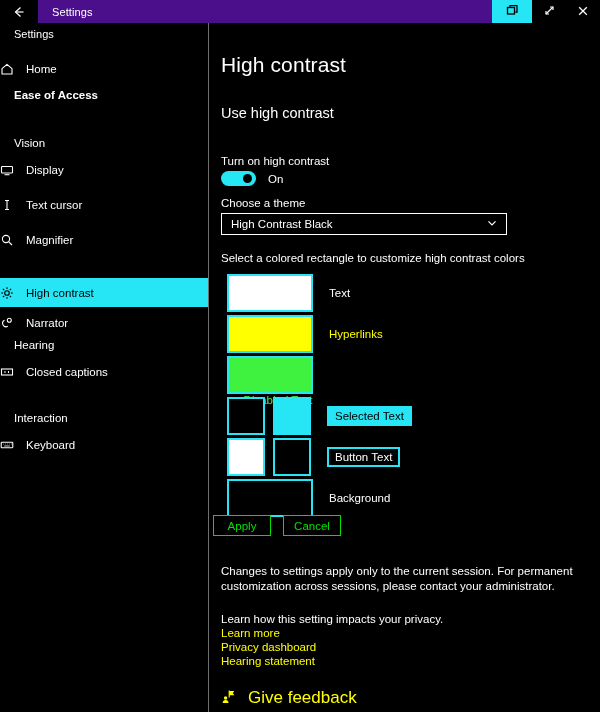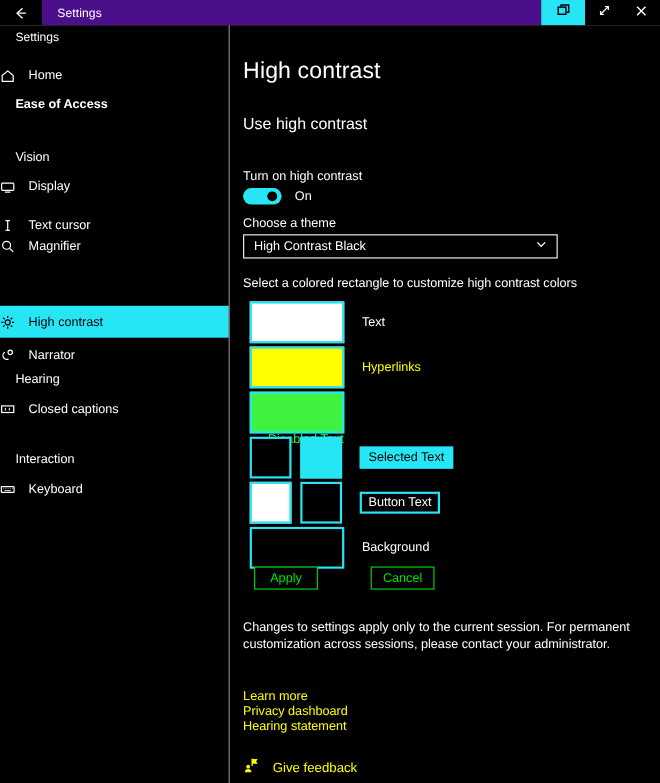--- a/index.html
+++ b/index.html
@@ -12,21 +12,21 @@
     height: 712px;
     overflow: hidden;
     font-family: "Liberation Sans", sans-serif;
     color: #ffffff;
     -webkit-font-smoothing: antialiased;
   }
   .app {
     position: relative;
     width: 600px;
     height: 712px;
-    background: #fca5a5;
+    background: #86efac;
   }
 
   
   .titlebar {
     position: absolute;
     top: 0; left: 0;
     width: 600px;
     height: 23px;
     background: #000000;
     display: flex;
@@ -245,24 +245,23 @@
   }
   .sw-label.boxed {
     border: 2px solid #26e6f5;
     padding: 2px 6px;
     box-sizing: border-box;
   }
 
   
   .btn-row {
     position: absolute;
-    left: 22px;
+    left: 4px;
     top: 492px;
     display: flex;
-    gap: 36px;
   }
   .act-btn {
     border: 1px solid #00e000;
     background: #000000;
     color: #00e000;
     font-size: 11.5px;
     padding: 0;
     width: 58px;
     height: 21px;
     display: flex;
@@ -311,21 +310,21 @@
     margin-bottom: 1px;
   }
   .feedback {
     position: absolute;
     left: 12px;
     top: 665px;
     display: flex;
     align-items: center;
   }
   .feedback .fb-label {
-    font-size: 12px;
+    font-size: 17px;
     color: #ffff00;
     margin-left: 12px;
   }
 </style>
 </head>
 <body>
 
 <div class="app">
 
   <div class="titlebar">
@@ -397,21 +396,21 @@
 
     <div class="nav-row" style="top:167px;">
       <span class="nav-ico">
         <svg width="14" height="14" viewBox="0 0 14 14">
           <path d="M7 2.5 V11.5 M5 2.5 H9 M5 11.5 H9" stroke="#ffffff" stroke-width="1.1" fill="none"></path>
         </svg>
       </span>
       <span class="nav-label">Text cursor</span>
     </div>
 
-    <div class="nav-row" style="top:186px;text-align:right;">
+    <div class="nav-row" style="top:202px;text-align:right;">
       <span class="nav-ico">
         <svg width="14" height="14" viewBox="0 0 14 14">
           <circle cx="6" cy="6" r="3.6" fill="none" stroke="#ffffff" stroke-width="1.1"></circle>
           <path d="M8.8 8.8 L12 12" stroke="#ffffff" stroke-width="1.2" fill="none"></path>
         </svg>
       </span>
       <span class="nav-label">Magnifier</span>
     </div>
 
     <div class="nav-row selected" style="top:255px;">
@@ -537,20 +536,21 @@
       <span class="sw-label boxed" style="color:#ffffff;background:#000000;">Button Text</span>
     </div>
 
     <div class="btn-row">
       <button class="act-btn">Apply</button>
       <button class="act-btn">Cancel</button>
     </div>
 
     <div class="note">Changes to settings apply only to the current session. For permanent customization across sessions, please contact your administrator.</div>
 
+    <div class="privacy-sub">Learn how this setting impacts your privacy.</div>
 
     <div class="link-list">
       <a class="plink" href="#">Learn more</a>
       <a class="plink" href="#">Privacy dashboard</a>
       <a class="plink" href="#">Hearing statement</a>
     </div>
 
     <div class="feedback">
       <span>
         <svg width="15" height="15" viewBox="0 0 15 15">

